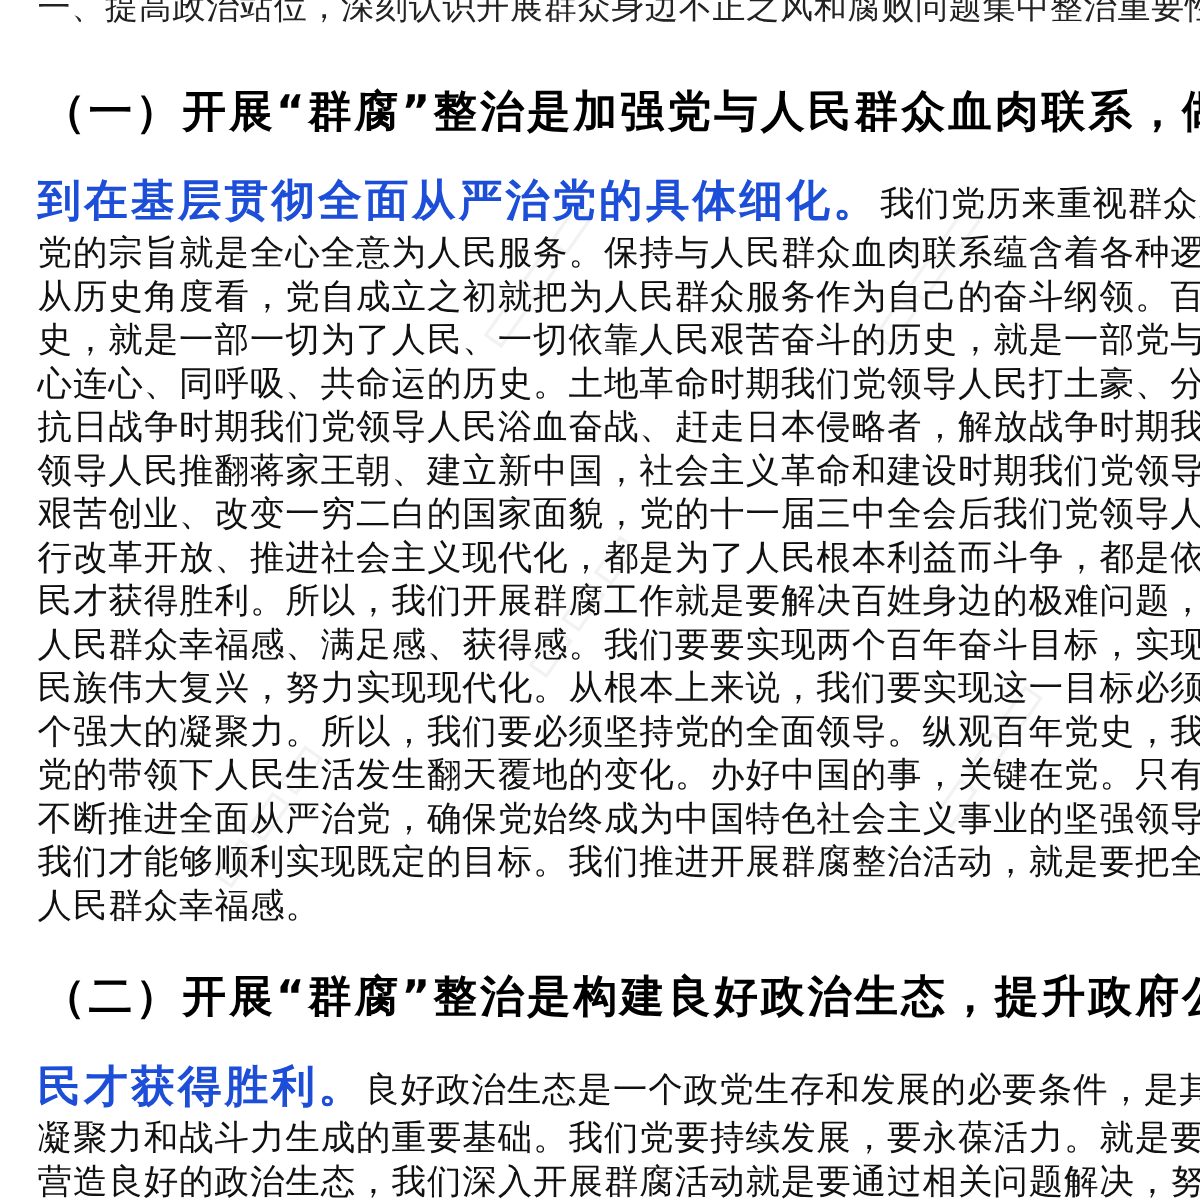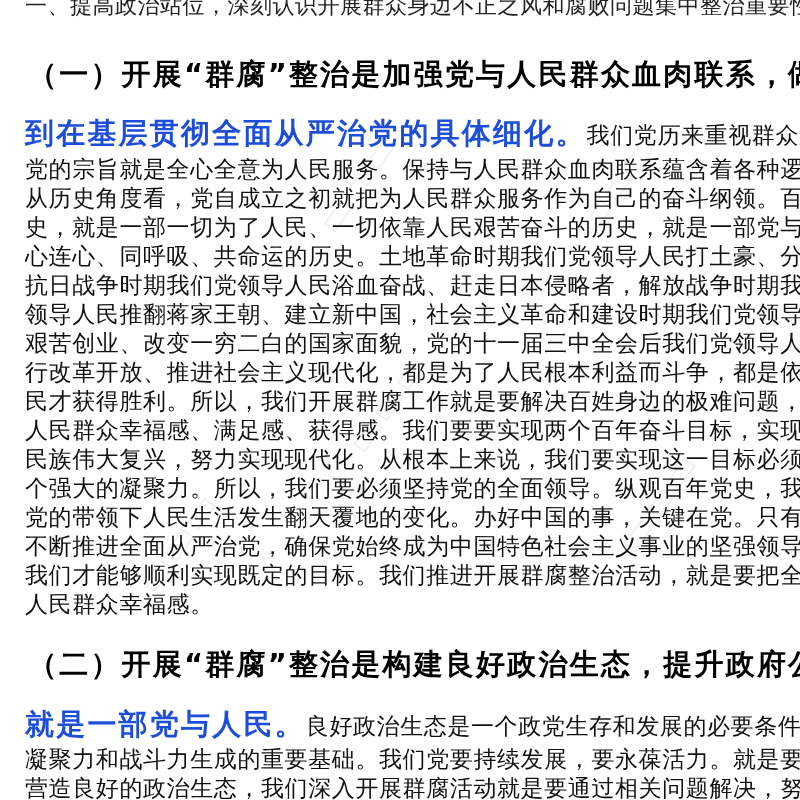--- a/index.html
+++ b/index.html
@@ -109,21 +109,21 @@
     <div class="line" style="top:445px;">民族伟大复兴，努力实现现代化。从根本上来说，我们要实现这一目标必须有一</div>
     <div class="line" style="top:474px;">个强大的凝聚力。所以，我们要必须坚持党的全面领导。纵观百年党史，我们在</div>
     <div class="line" style="top:503px;">党的带领下人民生活发生翻天覆地的变化。办好中国的事，关键在党。只有通过</div>
     <div class="line" style="top:532px;">不断推进全面从严治党，确保党始终成为中国特色社会主义事业的坚强领导核心，</div>
     <div class="line" style="top:561px;">我们才能够顺利实现既定的目标。我们推进开展群腐整治活动，就是要把全面从</div>
     <div class="line" style="top:590px;">人民群众幸福感。</div>
   </div>
 
   <div class="heading" style="top:646px;">（二）开展“群腐”整治是构建良好政治生态，提升政府公</div>
   <div class="heading-cont" style="top:706px;">
-    <span class="bold">就是一部党与人民。</span><span class="rest">良好政治生态是一个政党生存和发展的必要条件，是其</span>
+    <span class="bold">民才获得胜利。</span><span class="rest">良好政治生态是一个政党生存和发展的必要条件，是其</span>
   </div>
 
   <div>
     <div class="line" style="top:745px;">凝聚力和战斗力生成的重要基础。我们党要持续发展，要永葆活力。就是要努力</div>
     <div class="line" style="top:774px;">营造良好的政治生态，我们深入开展群腐活动就是要通过相关问题解决，努力清</div>
   </div>
 
 </div>
 
 </body></html>

